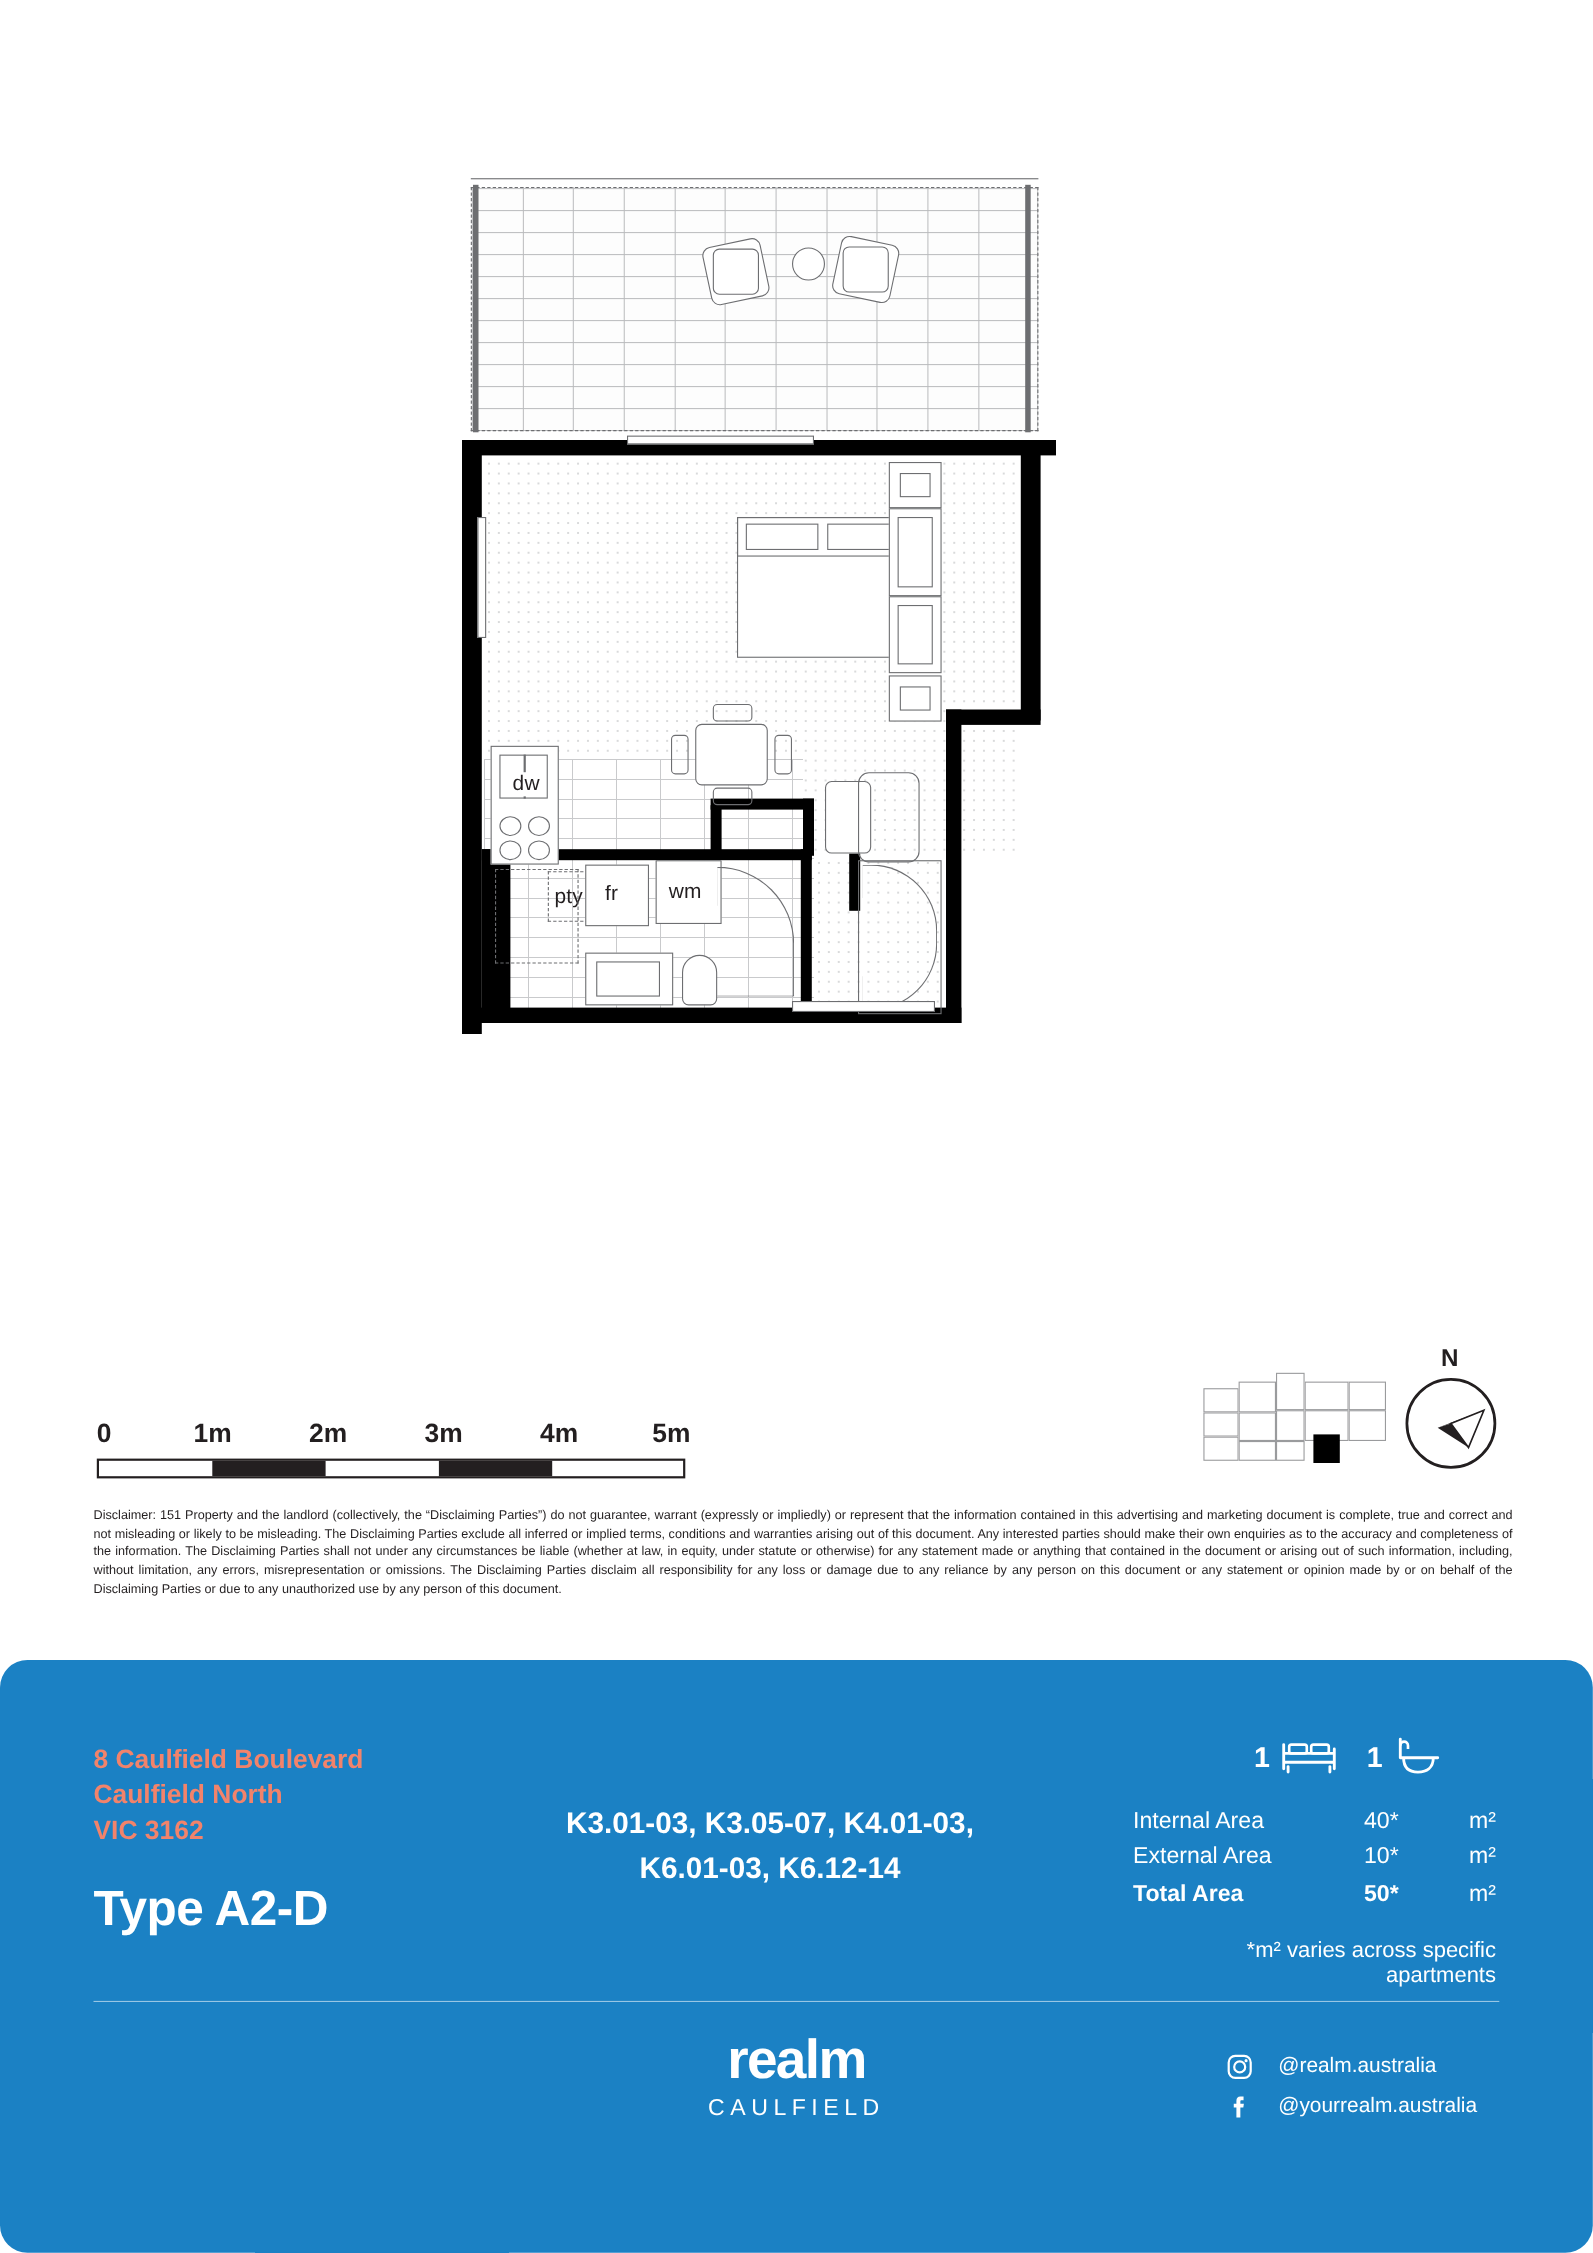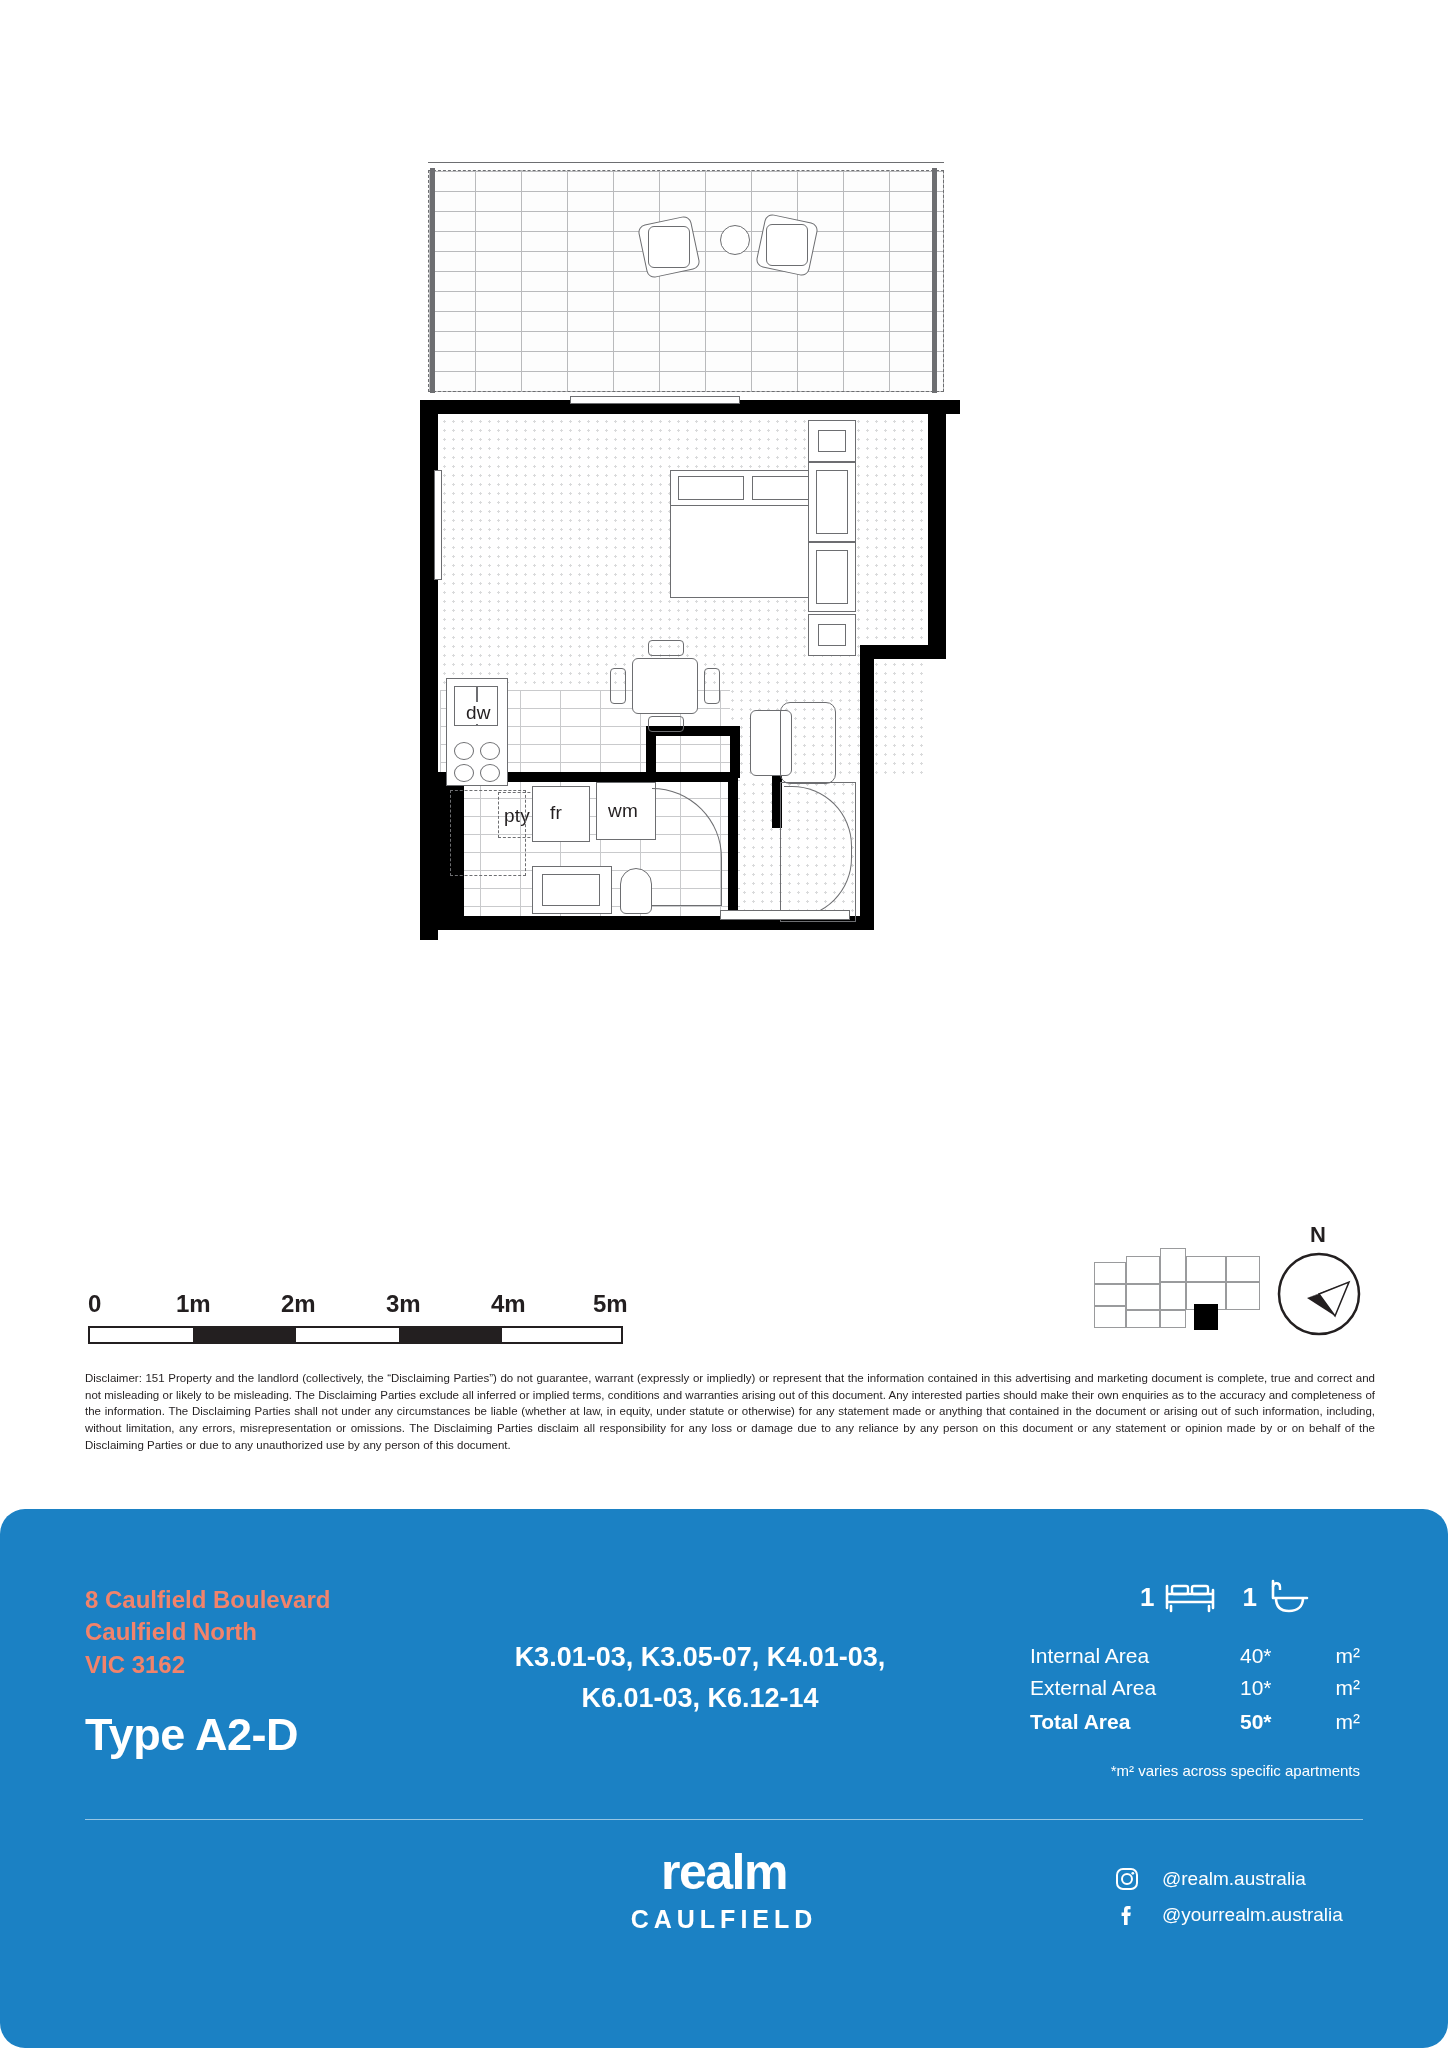--- a/index.html
+++ b/index.html
@@ -228,21 +228,21 @@
   }
   .area-row { display: flex; justify-content: space-between; align-items: baseline; margin-bottom: 8px; }
   .area-row .lab { }
   .area-row .val { width: 120px; display: flex; justify-content: space-between; }
   .area-row.total { font-weight: bold; margin-top: 10px; }
   .area-note {
     position: absolute;
     left: 1030px; top: 253px;
     width: 330px;
     text-align: right;
-    font-size: 15px;
+    font-size: 20px;
   }
 
   .divider {
     position: absolute;
     left: 85px; top: 310px;
     width: 1278px; height: 1px;
     background: rgba(255,255,255,0.55);
   }
 
   .contact {
@@ -260,22 +260,22 @@
     width: 300px;
     text-align: center;
   }
   .brand .name {
     font-size: 50px;
     font-weight: bold;
     letter-spacing: -1.5px;
     line-height: 0.95;
   }
   .brand .sub {
-    font-size: 25px;
-    font-weight: bold;
+    font-size: 21px;
+    font-weight: normal;
     letter-spacing: 5px;
     margin-top: 8px;
   }
 
   .social {
     position: absolute;
     left: 1115px; top: 352px;
     font-size: 19px;
     line-height: 1.9;
   }

